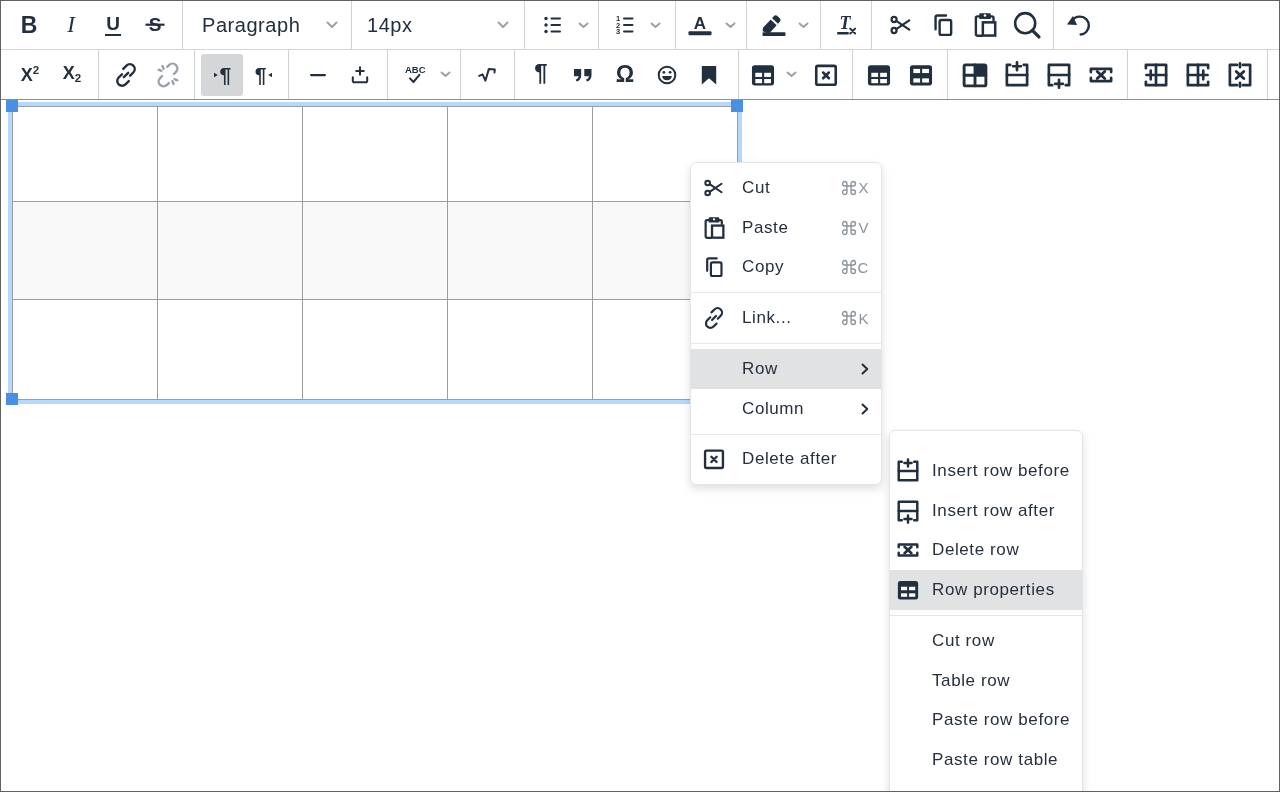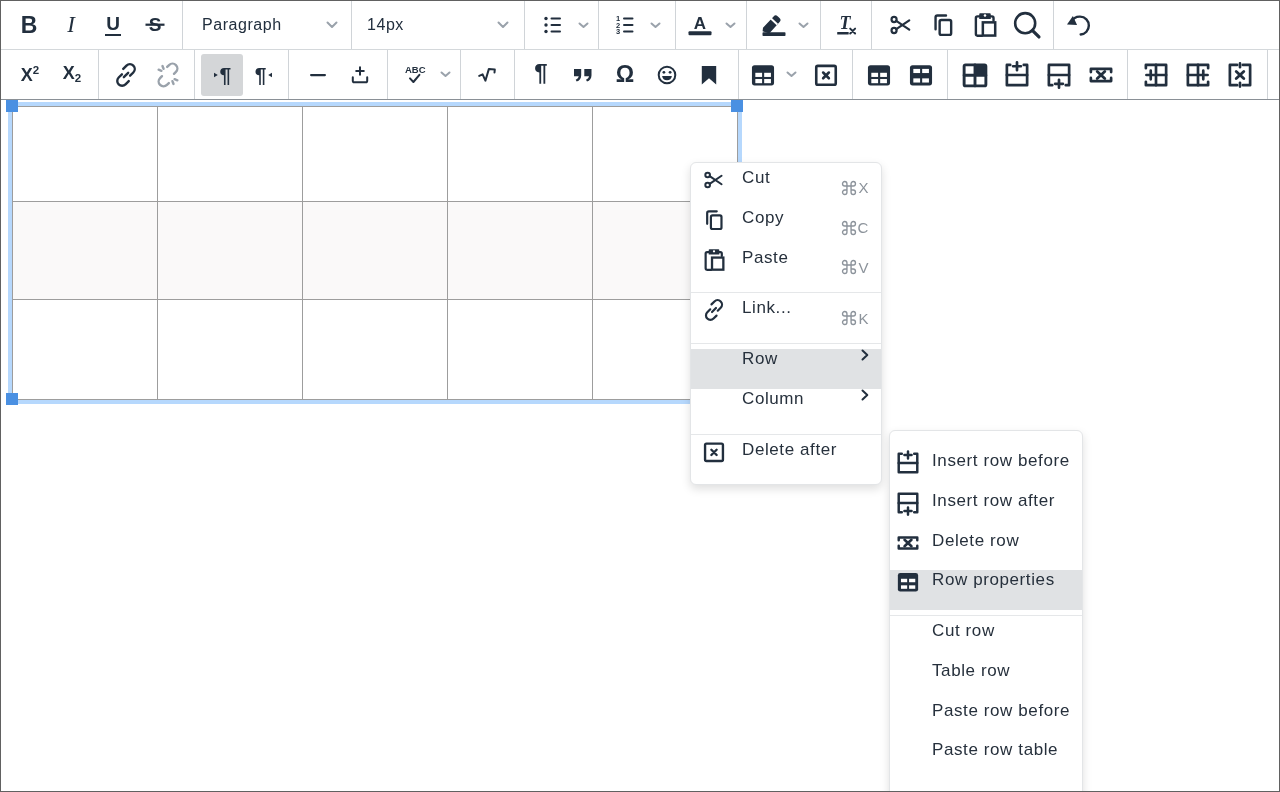--- a/index.html
+++ b/index.html
@@ -4,36 +4,36 @@
 <style>
 html,body{margin:0;padding:0;background:#fff}
 #app{position:relative;width:1280px;height:792px;box-sizing:border-box;border:1px solid #616161;background:#fff;font-family:"Liberation Sans",sans-serif;overflow:hidden}
 .trow{display:flex;align-items:stretch;height:48px;border-bottom:1px solid #d4d8db;background:#fff;position:relative}
 .trow.r2{height:49px;border-bottom:1px solid #8a9096}
 .grp{display:flex;align-items:center;border-right:1px solid #d0d4d8;box-sizing:border-box;flex:none;height:100%}
 .grp.last{border-right:none}
 .b{width:42px;height:42px;display:flex;align-items:center;justify-content:center;flex:none;color:#222f3e;position:relative}
 .b.on{background:#d4d6d8;border-radius:3px}
 .b.chev{width:18px}
-.seltxt{font-size:16px;color:#222f3e;letter-spacing:.55px}
+.seltxt{font-size:20px;color:#222f3e;letter-spacing:.55px}
 .dchev{flex:none}
 svg{display:block}
 .ic{stroke:#222f3e;fill:none;stroke-width:2;stroke-linecap:round;stroke-linejoin:round}
 .icf{fill:#222f3e;stroke:none}
 .gray{stroke:#9aa2ab}
 
 #editor{position:relative;width:100%;height:692px;background:#fff}
 #tbl{position:absolute;left:11px;top:6px;border-collapse:collapse;outline:4px solid #b6d8fd}
 #tbl td{border:1px solid #9d9d9d;width:144px;height:94px;padding:0}
 #tbl tr.mid td{background:#faf9f9;height:97px}
 #tbl tr.r3 td{height:99px}
 .hd{position:absolute;width:12px;height:12px;background:#4a90e2}
 
 .menu{position:absolute;background:#fff;border:1px solid #e3e5e7;border-radius:6px;box-shadow:0 4px 10px rgba(0,0,0,.13);padding:5px 0;box-sizing:border-box}
-.mi{height:39.75px;display:flex;padding:0 12px 0 11px;font-size:17px;color:#26303c;letter-spacing:.6px;white-space:nowrap}
+.mi{height:39.75px;display:flex;align-items:center;padding:0 12px 0 11px;font-size:17px;color:#26303c;letter-spacing:.6px;white-space:nowrap}
 .mi .mic{width:24px;height:24px;flex:none;margin-right:16px;display:flex;align-items:center;justify-content:center}
 .mi .lbl{flex:1}
 .mi .sc{color:#8c939b;font-size:15px;display:flex;align-items:center}
 .mi.hov{background:#e0e2e4}
 .mi.dis{color:#97a0aa}
 .msep{border-top:1px solid #e5e7e9;margin:5px 0;height:0}
 .cmd{margin-right:1px}
 .s11{transform:scale(1.1)}.s12{transform:scale(1.2)}.s13{transform:scale(1.3)}.s135{transform:scale(1.35)}.s145{transform:scale(1.45)}
 .smi{padding-left:6px}
 .smi .mic{margin-right:12px}
@@ -461,46 +461,46 @@
             </svg>
           </span>
           <span class="lbl">Cut</span>
           <span class="sc"><svg class="cmd" width="16" height="16" viewBox="1.5 1.5 21 21">
               <path d="M9.3 9.3 V6.4 A2.9 2.9 0 1 0 6.4 9.3 H9.3 M9.3 9.3 H14.7 M9.3 9.3 V14.7 M14.7 9.3 V6.4 A2.9 2.9 0 1 1 17.6 9.3 H14.7 M14.7 9.3 V14.7 M9.3 14.7 V17.6 A2.9 2.9 0 1 1 6.4 14.7 H9.3 M14.7 14.7 H17.6 A2.9 2.9 0 1 1 14.7 17.6 V14.7" stroke="#8c939b" stroke-width="1.8" fill="none"></path>
             </svg>X</span>
         </div>
     <div class="mi">
           <span class="mic">
             <svg class="s12" width="22" height="22" viewBox="0 0 24 24">
+              <g class="ic" stroke-width="2.1">
+                <path d="M7.6 4.8 H5.7 a1.3 1.3 0 0 0 -1.3 1.3 V19.6 a1.3 1.3 0 0 0 1.3 1.3 h3.7 M16.4 4.8 h1.4 a1.3 1.3 0 0 1 1.3 1.3 v2.2"></path>
+              </g>
+              <path d="M8 2.2 h8 a0.8 0.8 0 0 1 0.8 0.8 V7 H7.2 V3 a0.8 0.8 0 0 1 0.8 -0.8 z" class="icf"></path>
+              <circle cx="12" cy="4.1" r="1.05" fill="#fff"></circle>
+              <rect x="10.2" y="9.8" width="10.3" height="11" fill="#fff" stroke="#222f3e" stroke-width="2.1"></rect>
+            </svg>
+          </span>
+          <span class="lbl">Paste</span>
+          <span class="sc"><svg class="cmd" width="16" height="16" viewBox="1.5 1.5 21 21">
+              <path d="M9.3 9.3 V6.4 A2.9 2.9 0 1 0 6.4 9.3 H9.3 M9.3 9.3 H14.7 M9.3 9.3 V14.7 M14.7 9.3 V6.4 A2.9 2.9 0 1 1 17.6 9.3 H14.7 M14.7 9.3 V14.7 M9.3 14.7 V17.6 A2.9 2.9 0 1 1 6.4 14.7 H9.3 M14.7 14.7 H17.6 A2.9 2.9 0 1 1 14.7 17.6 V14.7" stroke="#8c939b" stroke-width="1.8" fill="none"></path>
+            </svg>V</span>
+        </div>
+    <div class="mi">
+          <span class="mic">
+            <svg class="s12" width="22" height="22" viewBox="0 0 24 24">
               <g class="ic" stroke-width="2">
                 <rect x="9.2" y="7.8" width="9.6" height="12.4" rx="1.4"></rect>
                 <path d="M5.8 15.5 V5.6 a1.5 1.5 0 0 1 1.5 -1.5 h7.2"></path>
               </g>
             </svg>
           </span>
           <span class="lbl">Copy</span>
           <span class="sc"><svg class="cmd" width="16" height="16" viewBox="1.5 1.5 21 21">
               <path d="M9.3 9.3 V6.4 A2.9 2.9 0 1 0 6.4 9.3 H9.3 M9.3 9.3 H14.7 M9.3 9.3 V14.7 M14.7 9.3 V6.4 A2.9 2.9 0 1 1 17.6 9.3 H14.7 M14.7 9.3 V14.7 M9.3 14.7 V17.6 A2.9 2.9 0 1 1 6.4 14.7 H9.3 M14.7 14.7 H17.6 A2.9 2.9 0 1 1 14.7 17.6 V14.7" stroke="#8c939b" stroke-width="1.8" fill="none"></path>
             </svg>C</span>
-        </div>
-    <div class="mi">
-          <span class="mic">
-            <svg class="s12" width="22" height="22" viewBox="0 0 24 24">
-              <g class="ic" stroke-width="2.1">
-                <path d="M7.6 4.8 H5.7 a1.3 1.3 0 0 0 -1.3 1.3 V19.6 a1.3 1.3 0 0 0 1.3 1.3 h3.7 M16.4 4.8 h1.4 a1.3 1.3 0 0 1 1.3 1.3 v2.2"></path>
-              </g>
-              <path d="M8 2.2 h8 a0.8 0.8 0 0 1 0.8 0.8 V7 H7.2 V3 a0.8 0.8 0 0 1 0.8 -0.8 z" class="icf"></path>
-              <circle cx="12" cy="4.1" r="1.05" fill="#fff"></circle>
-              <rect x="10.2" y="9.8" width="10.3" height="11" fill="#fff" stroke="#222f3e" stroke-width="2.1"></rect>
-            </svg>
-          </span>
-          <span class="lbl">Paste</span>
-          <span class="sc"><svg class="cmd" width="16" height="16" viewBox="1.5 1.5 21 21">
-              <path d="M9.3 9.3 V6.4 A2.9 2.9 0 1 0 6.4 9.3 H9.3 M9.3 9.3 H14.7 M9.3 9.3 V14.7 M14.7 9.3 V6.4 A2.9 2.9 0 1 1 17.6 9.3 H14.7 M14.7 9.3 V14.7 M9.3 14.7 V17.6 A2.9 2.9 0 1 1 6.4 14.7 H9.3 M14.7 14.7 H17.6 A2.9 2.9 0 1 1 14.7 17.6 V14.7" stroke="#8c939b" stroke-width="1.8" fill="none"></path>
-            </svg>V</span>
         </div>
     <div class="msep"></div>
     <div class="mi">
           <span class="mic">
             <svg class="s12" width="22" height="22" viewBox="0 0 24 24">
               <g class="ic" stroke-width="2.3">
                 <path d="M10.2 13.8 L13.8 10.2"></path>
                 <path d="M8.6 11.4 l-2.7 2.7 a4 4 0 0 0 5.7 5.7 l2.7 -2.7"></path>
                 <path d="M15.4 12.6 l2.7 -2.7 a4 4 0 0 0 -5.7 -5.7 l-2.7 2.7"></path>
               </g>

